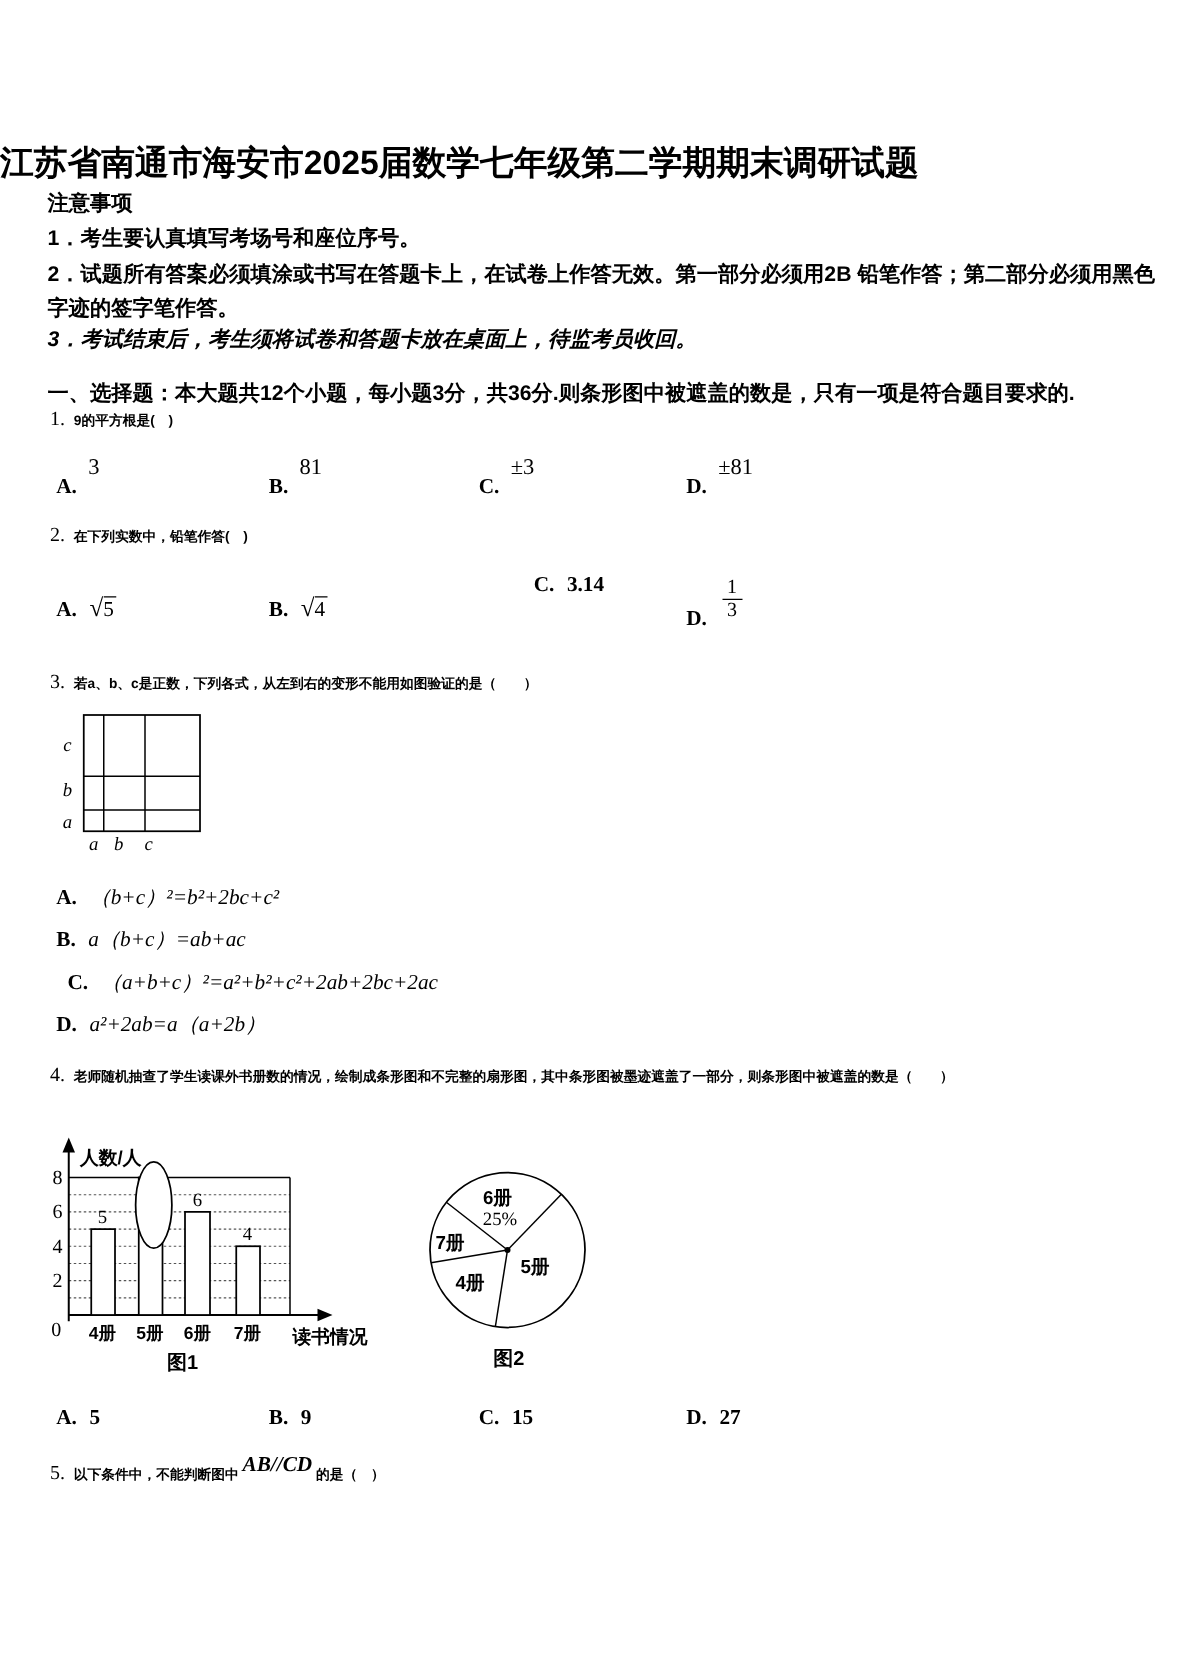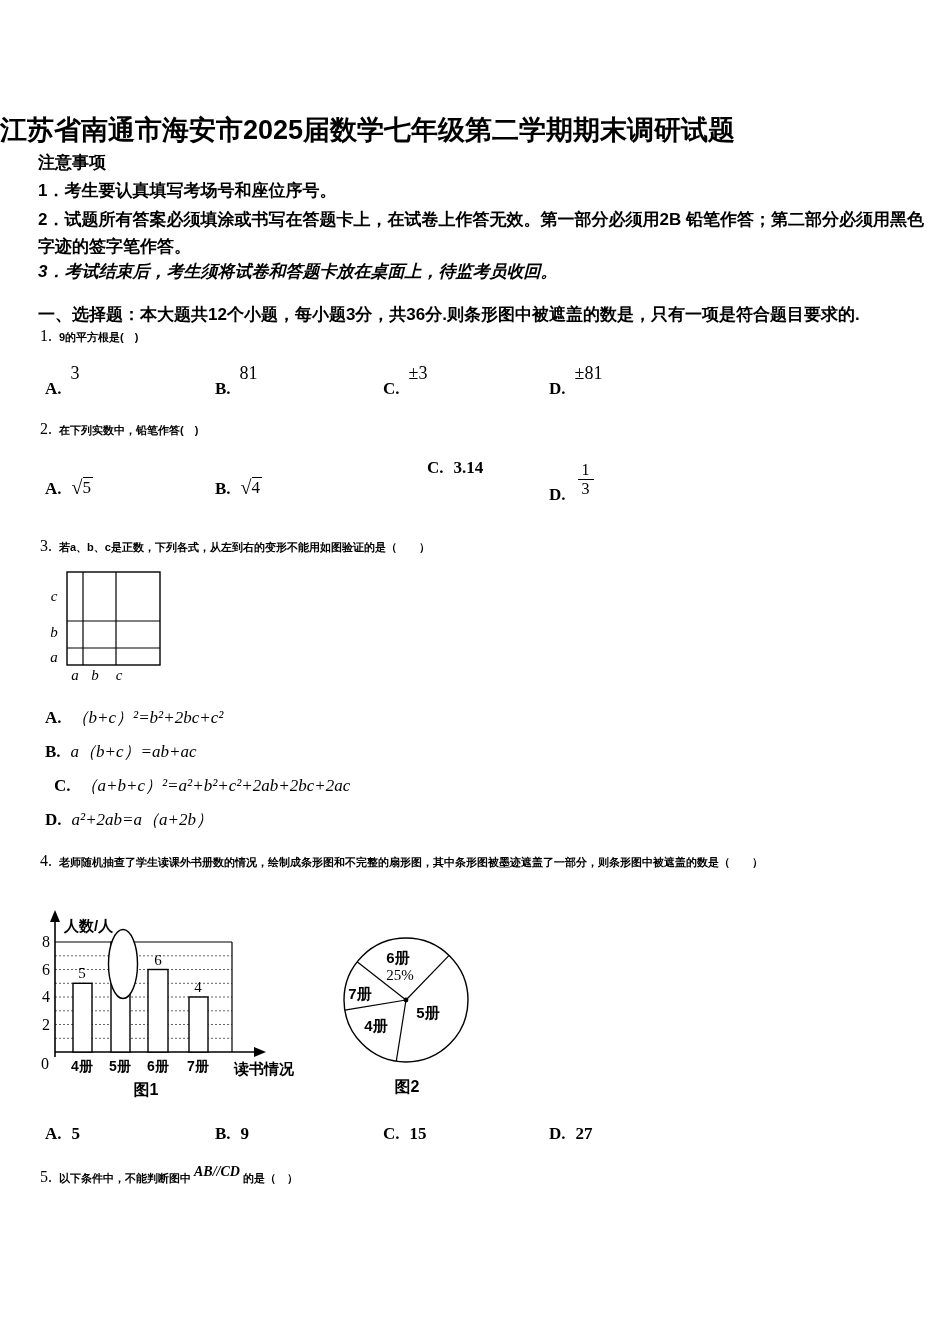--- a/index.html
+++ b/index.html
@@ -14,21 +14,21 @@
   .letter{font-family:"Liberation Serif",serif;font-weight:bold;font-size:17px;}
   .raised{position:relative;top:-15px;margin-left:9px;font-family:"Liberation Serif",serif;font-size:18px;font-weight:normal;}
   .optval{margin-left:10px;font-family:"Liberation Serif",serif;font-weight:bold;font-size:17px;}
   .formula{margin-left:10px;font-family:"Liberation Serif",serif;font-weight:normal;font-style:italic;font-size:17px;}
   .sqrt{display:inline-flex;align-items:flex-start;margin-left:10px;font-family:"Liberation Serif",serif;font-size:20px;line-height:1;}
   .sqrt .radicand{border-top:1.6px solid #000;font-size:17px;padding:1px 2px 0 0;}
   .frac{display:inline-flex;flex-direction:column;align-items:center;position:relative;top:-16px;margin-left:12px;
         font-family:"Liberation Serif",serif;font-size:16px;line-height:1.15;vertical-align:middle;}
   .frac .den{border-top:1.5px solid #000;padding:0 4px;}
   .math-raised{position:relative;top:-6px;margin:0 3px;font-family:"Liberation Serif",serif;
-               font-style:italic;font-weight:bold;font-size:14px;}
+               font-style:italic;font-weight:bold;font-size:17px;}
   svg{position:absolute;overflow:visible;}
   svg text{font-family:"Liberation Sans",sans-serif;}
   .svg-serif{font-family:"Liberation Serif",serif;}
   .svg-bold{font-weight:bold;}
   .svg-italic{font-family:"Liberation Serif",serif;font-style:italic;}
 </style>
 </head>
 <body>
 
 <div class="t title">江苏省南通市海安市2025届数学七年级第二学期期末调研试题</div>

